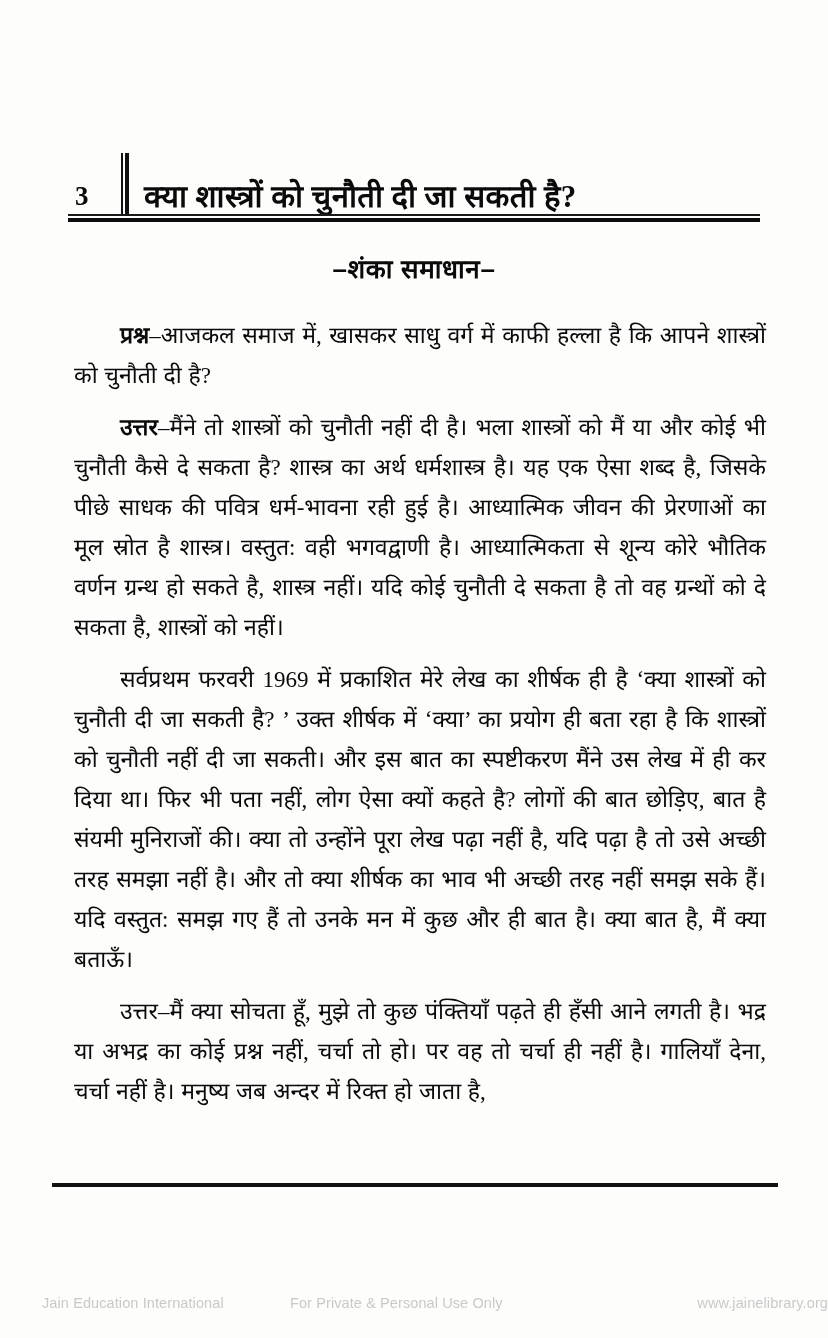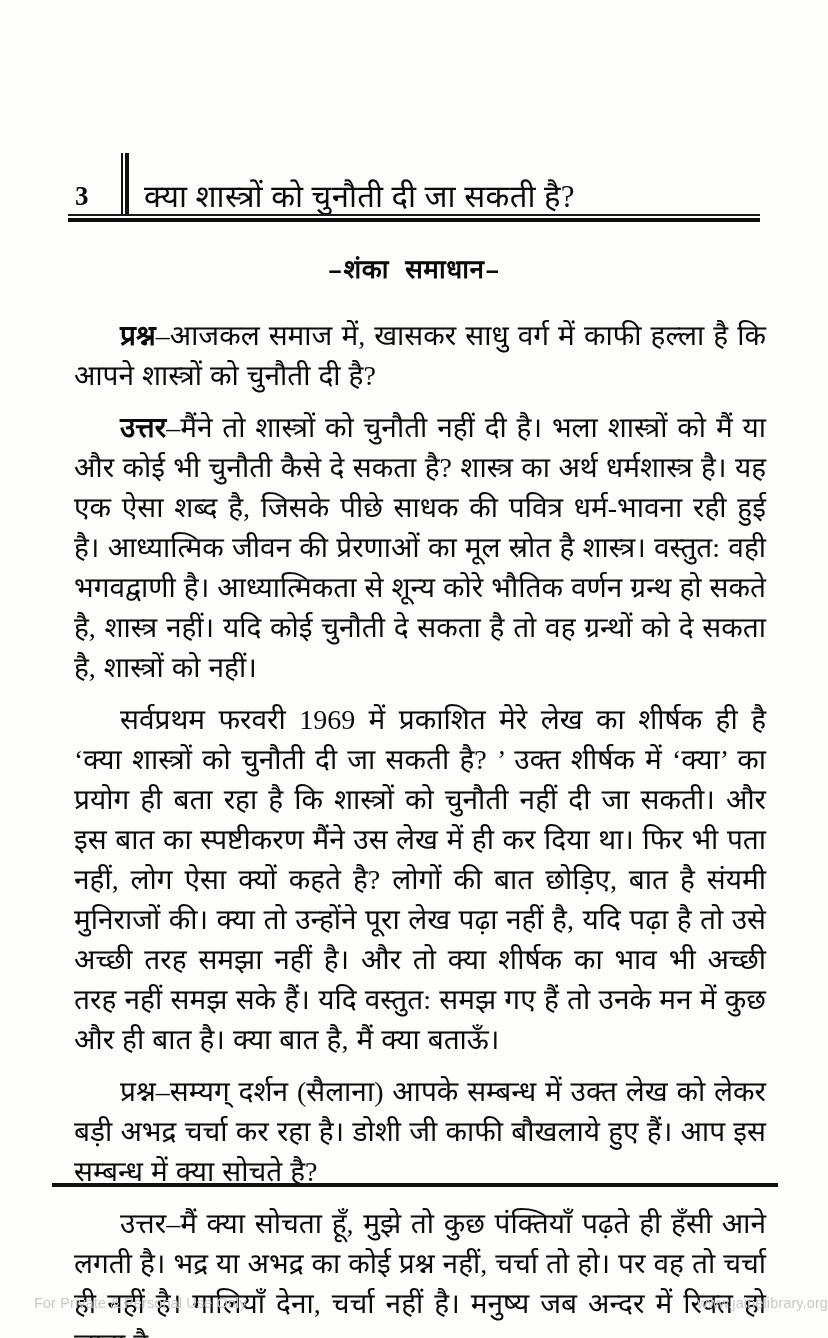--- a/index.html
+++ b/index.html
@@ -65,21 +65,21 @@
     position: absolute;
     left: 4px;
     top: 0;
     bottom: 0;
     width: 3.5px;
     background: #111;
   }
   .chapter-title {
     font-family: "Liberation Serif", "DejaVu Serif", serif;
     font-size: 31px;
-    font-weight: normal;
+    font-weight: bold;
     line-height: 1.14;
     letter-spacing: 0.4px;
     white-space: nowrap;
     padding-bottom: 2px;
     margin-top: 36px;
   }
 
   .rule-double-top {
     position: absolute;
     left: 68px;
@@ -103,33 +103,33 @@
   
   .subtitle {
     position: absolute;
     left: 0;
     top: 250px;
     width: 828px;
     text-align: center;
     font-size: 26px;
     font-weight: bold;
     letter-spacing: 0.6px;
-    font-family: Liberation Mono, monospace;
+    font-family: Liberation Sans, sans-serif;
   }
 
   
   .body-text {
     position: absolute;
     left: 74px;
     top: 316px;
     width: 692px;
   }
   .para {
     margin: 0 0 12px 0;
-    font-size: 28px;
+    font-size: 23px;
     line-height: 40px;
     text-align: justify;
     text-justify: inter-word;
     text-indent: 46px;
     font-family: "Liberation Serif", "DejaVu Serif", serif;
     word-spacing: 1px;
   }
   .para:last-child { margin-bottom: 16px; }
   .para .lead {
     font-weight: bold;
@@ -152,21 +152,21 @@
     top: 1295px;
     width: 828px;
     display: flex;
     align-items: baseline;
     font-family: "Liberation Sans", "DejaVu Sans", sans-serif;
     font-size: 14.5px;
     color: #c9c9c9;
     letter-spacing: 0.1px;
   }
   .footer .f-left   { width: 290px; padding-left: 42px; box-sizing: border-box; text-align: left; }
-  .footer .f-center { width: 290px; text-align: left; margin-left: 34px; }
+  .footer .f-center { width: 290px; text-align: left; }
   .footer .f-right  { flex: 1; text-align: right; padding-left: 10px; }
 </style>
 </head>
 <body>
 
 <div class="page">
 
   <div class="chapter-header">
     <div class="chapter-number">3</div>
     <div class="chapter-rule-vert"></div>
@@ -181,26 +181,26 @@
   <div class="subtitle">–शंका समाधान–</div>
 
   <div class="body-text">
 
     <p class="para"><span class="lead">प्रश्न</span><span>–आजकल समाज में, खासकर साधु वर्ग में काफी हल्ला है कि आपने शास्त्रों को चुनौती दी है?</span></p>
 
     <p class="para"><span class="lead">उत्तर</span><span>–मैंने तो शास्त्रों को चुनौती नहीं दी है। भला शास्त्रों को मैं या और कोई भी चुनौती कैसे दे सकता है? शास्त्र का अर्थ धर्मशास्त्र है। यह एक ऐसा शब्द है, जिसके पीछे साधक की पवित्र धर्म-भावना रही हुई है। आध्यात्मिक जीवन की प्रेरणाओं का मूल स्रोत है शास्त्र। वस्तुत: वही भगवद्वाणी है। आध्यात्मिकता से शून्य कोरे भौतिक वर्णन ग्रन्थ हो सकते है, शास्त्र नहीं। यदि कोई चुनौती दे सकता है तो वह ग्रन्थों को दे सकता है, शास्त्रों को नहीं।</span></p>
 
     <p class="para"><span>सर्वप्रथम फरवरी 1969 में प्रकाशित मेरे लेख का शीर्षक ही है ‘क्या शास्त्रों को चुनौती दी जा सकती है? ’ उक्त शीर्षक में ‘क्या’ का प्रयोग ही बता रहा है कि शास्त्रों को चुनौती नहीं दी जा सकती। और इस बात का स्पष्टीकरण मैंने उस लेख में ही कर दिया था। फिर भी पता नहीं, लोग ऐसा क्यों कहते है? लोगों की बात छोड़िए, बात है संयमी मुनिराजों की। क्या तो उन्होंने पूरा लेख पढ़ा नहीं है, यदि पढ़ा है तो उसे अच्छी तरह समझा नहीं है। और तो क्या शीर्षक का भाव भी अच्छी तरह नहीं समझ सके हैं। यदि वस्तुत: समझ गए हैं तो उनके मन में कुछ और ही बात है। क्या बात है, मैं क्या बताऊँ।</span></p>
 
-    <p class="para"><span>प्रश्न</span><span>–सम्यग् दर्शन (सैलाना) आपके सम्बन्ध में उक्त लेख को लेकर बड़ी अभद्र चर्चा कर रहा है। डोशी जी काफी बौखलाये हुए हैं। आप इस सम्बन्ध में क्या सोचते है?</span></p>
 
     <p class="para"><span>उत्तर</span><span>–मैं क्या सोचता हूँ, मुझे तो कुछ पंक्तियाँ पढ़ते ही हँसी आने लगती है। भद्र या अभद्र का कोई प्रश्न नहीं, चर्चा तो हो। पर वह तो चर्चा ही नहीं है। गालियाँ देना, चर्चा नहीं है। मनुष्य जब अन्दर में रिक्त हो जाता है,</span></p>
 
   </div>
 
   <div class="rule-bottom"></div>
 
   <div class="footer">
+    <div class="f-left">Jain Education International</div>
     <div class="f-center">For Private &amp; Personal Use Only</div>
     <div class="f-right">www.jainelibrary.org</div>
   </div>
 
 </div>
 
 </body></html>

